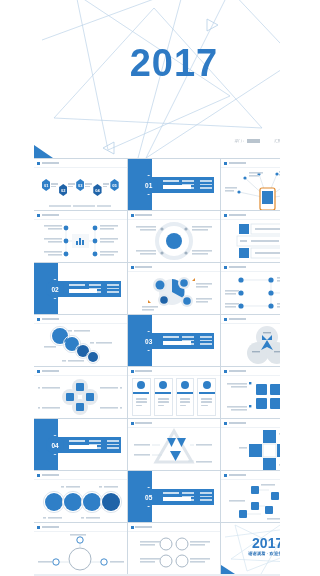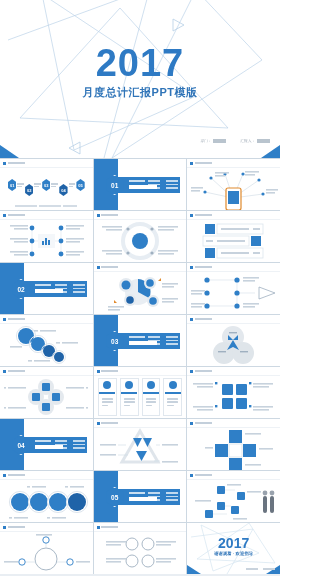--- a/index.html
+++ b/index.html
@@ -2,21 +2,21 @@
 <html><head>
 <meta charset="utf-8">
 <style>
   html,body{margin:0;padding:0;}
   body{
     width:280px;height:576px;overflow:hidden;
     background:#ffffff;
     font-family:"Liberation Sans","DejaVu Sans",sans-serif;
     -webkit-font-smoothing:antialiased;
   }
-  .sheet{position:relative;width:280px;height:576px;background:#e9eef3;}
+  .sheet{position:relative;width:280px;height:576px;background:#e9eef3;margin-left:34px;}
 
   
   .cover{position:absolute;left:0;top:0;width:280px;height:158px;background:#fff;overflow:hidden;}
   .cover .lines{position:absolute;inset:0;}
   .cover .year{
     position:absolute;left:0;right:0;top:44px;text-align:center;
     font-size:38px;font-weight:700;color:#2e7ac4;letter-spacing:1px;line-height:1;
   }
   .cover .subtitle{
     position:absolute;left:0;right:0;top:85px;text-align:center;
@@ -83,21 +83,20 @@
         <path d="M120 8 L228 128 L20 118 Z"></path>
         <path d="M196 -10 L112 158 L262 60 Z"></path>
         <path d="M8 40 L150 -12 L104 158"></path>
       </g>
       <g fill="none" stroke="#b6cfe6" stroke-width="0.8">
         <path d="M173 19 L184 25 L173 31 Z"></path>
         <path d="M80 142 L69 148 L80 154 Z"></path>
       </g>
     </svg>
     <div class="year">2017</div>
-    <div class="subtitle">月度总计汇报PPT模版</div>
     <div class="meta">
       <span><em style="font-style:normal">部门：</em><b></b></span>
       <span><em style="font-style:normal">汇报人：</em><b></b></span>
     </div>
     <div class="tri-bl"></div>
     <div class="tri-br"></div>
   </div>
 
   <div class="grid">
 

